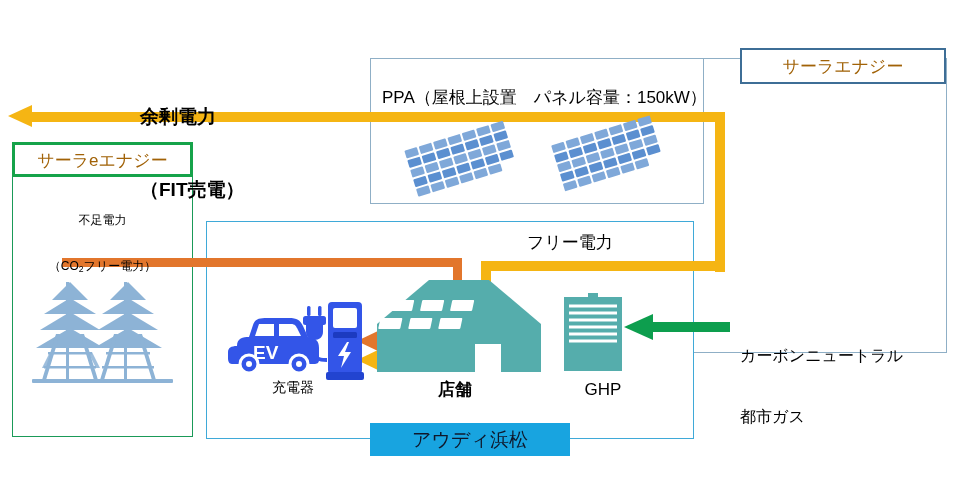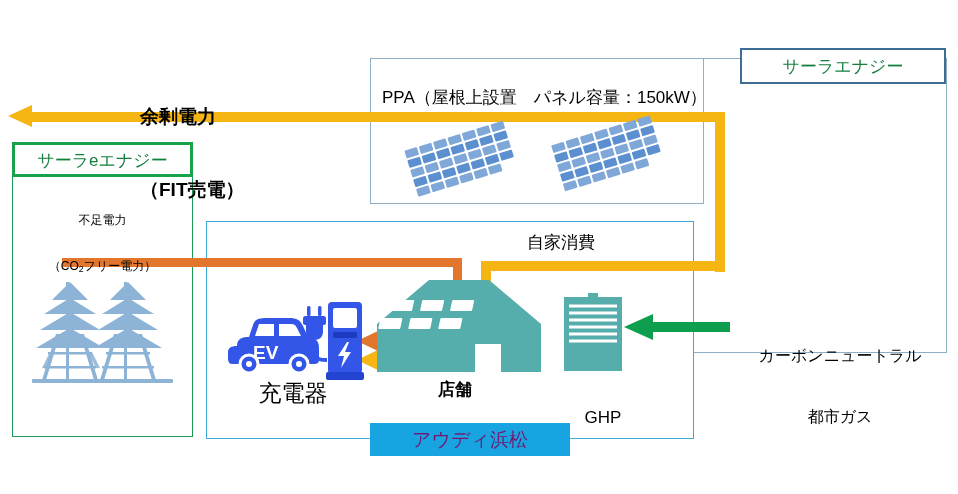--- a/index.html
+++ b/index.html
@@ -63,23 +63,23 @@
     background: #18A4E0;
     z-index: 7;
   }
 
   .hdr-text {
     position: absolute;
     left: 0; right: 0; top: 50%;
     transform: translateY(-50%);
     text-align: center;
     font-size: 17px;
-    color: #15803d;
-  }
-  #audi-banner .hdr-text { color: #701a75; font-size: 19px; }
+    color: #a16207;
+  }
+  #audi-banner .hdr-text { color: #0f172a; font-size: 19px; }
 
   
   .flow { position: absolute; }
   .arrowhead { position: absolute; width: 0; height: 0; }
 
   
   #yellow-surplus-h {
     left: 30px; top: 112px; width: 695px; height: 10px;
     background: #F5B513;
   }
@@ -159,25 +159,25 @@
     border-top: 13px solid transparent;
     border-bottom: 13px solid transparent;
     border-right: 29px solid #0D9E4E;
   }
 
   
   #label-surplus { left: 140px; top: 56px; font-size: 19px; text-align: left; font-weight: bold; }
   #label-shortage { left: 14px; top: 182px; width: 177px; font-size: 12px; text-align: center; }
   #label-ppa { left: 382px; top: 87px; font-size: 17px; }
   #label-self-consumption { left: 527px; top: 232px; font-size: 17px; }
-  #label-gas { left: 740px; top: 305px; width: 200px; font-size: 16px; text-align: center; }
+  #label-gas { left: 740px; top: 305px; width: 200px; font-size: 16px; text-align: left; }
   #label-grid { left: 14px; top: 398px; width: 177px; font-size: 17px; text-align: center; }
-  #label-charger { left: 238px; top: 379px; width: 110px; font-size: 23px; text-align: center; }
+  #label-charger { left: 238px; top: 379px; width: 110px; font-size: 14px; text-align: center; }
   #label-store { left: 400px; top: 379px; width: 110px; font-size: 17px; font-weight: bold; text-align: center; }
-  #label-ghp { left: 548px; top: 379px; width: 110px; font-size: 17px; text-align: center; margin-top: 28px; }
+  #label-ghp { left: 548px; top: 379px; width: 110px; font-size: 17px; text-align: center; }
 
   sub { font-size: 0.72em; vertical-align: baseline; position: relative; top: 0.28em; }
 
   
   #solar-panel-1 { left: 403px; top: 118px; width: 120px; height: 80px; }
   #solar-panel-2 { left: 550px; top: 112px; width: 125px; height: 82px; }
   #pylons { left: 30px; top: 278px; width: 145px; height: 115px; }
   #ev-car { left: 227px; top: 312px; width: 95px; height: 68px; }
   #charger-unit { left: 325px; top: 302px; width: 40px; height: 78px; }
   #plug-icon { left: 300px; top: 306px; width: 30px; height: 58px; }
@@ -229,21 +229,21 @@
     <div>（FIT売電）</div>
   </div>
 
   <div class="lbl" id="label-shortage">
     <div>不足電力</div>
     <div><span>（CO</span><sub>2</sub><span>フリー電力）</span></div>
   </div>
 
   <div class="lbl" id="label-ppa">PPA（屋根上設置　パネル容量：150kW）</div>
 
-  <div class="lbl" id="label-self-consumption">自家消費</div>
+  <div class="lbl" id="label-self-consumption">フリー電力</div>
 
   <div class="lbl" id="label-gas">
     <div>カーボンニュートラル</div>
     <div>都市ガス</div>
   </div>
 
 
   <div class="lbl" id="label-charger">充電器</div>
 
   <div class="lbl" id="label-store">店舗</div>

